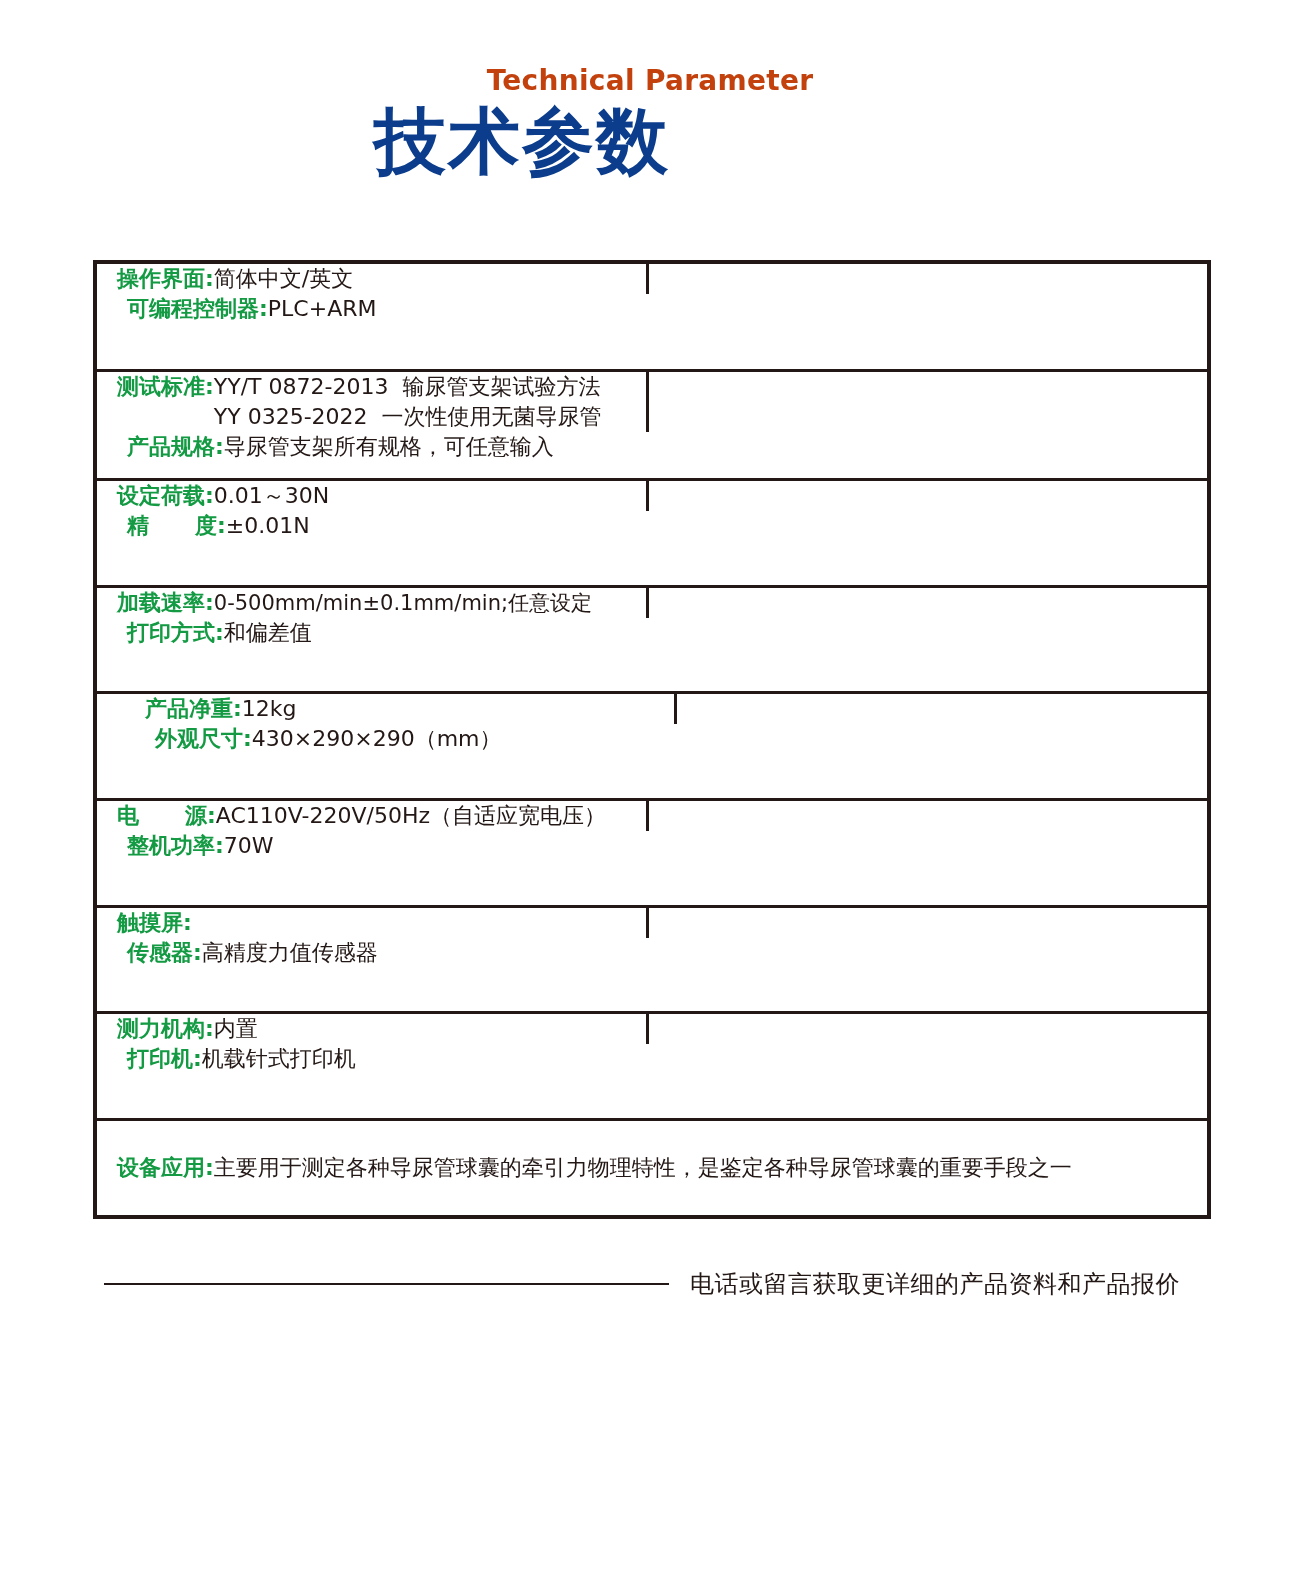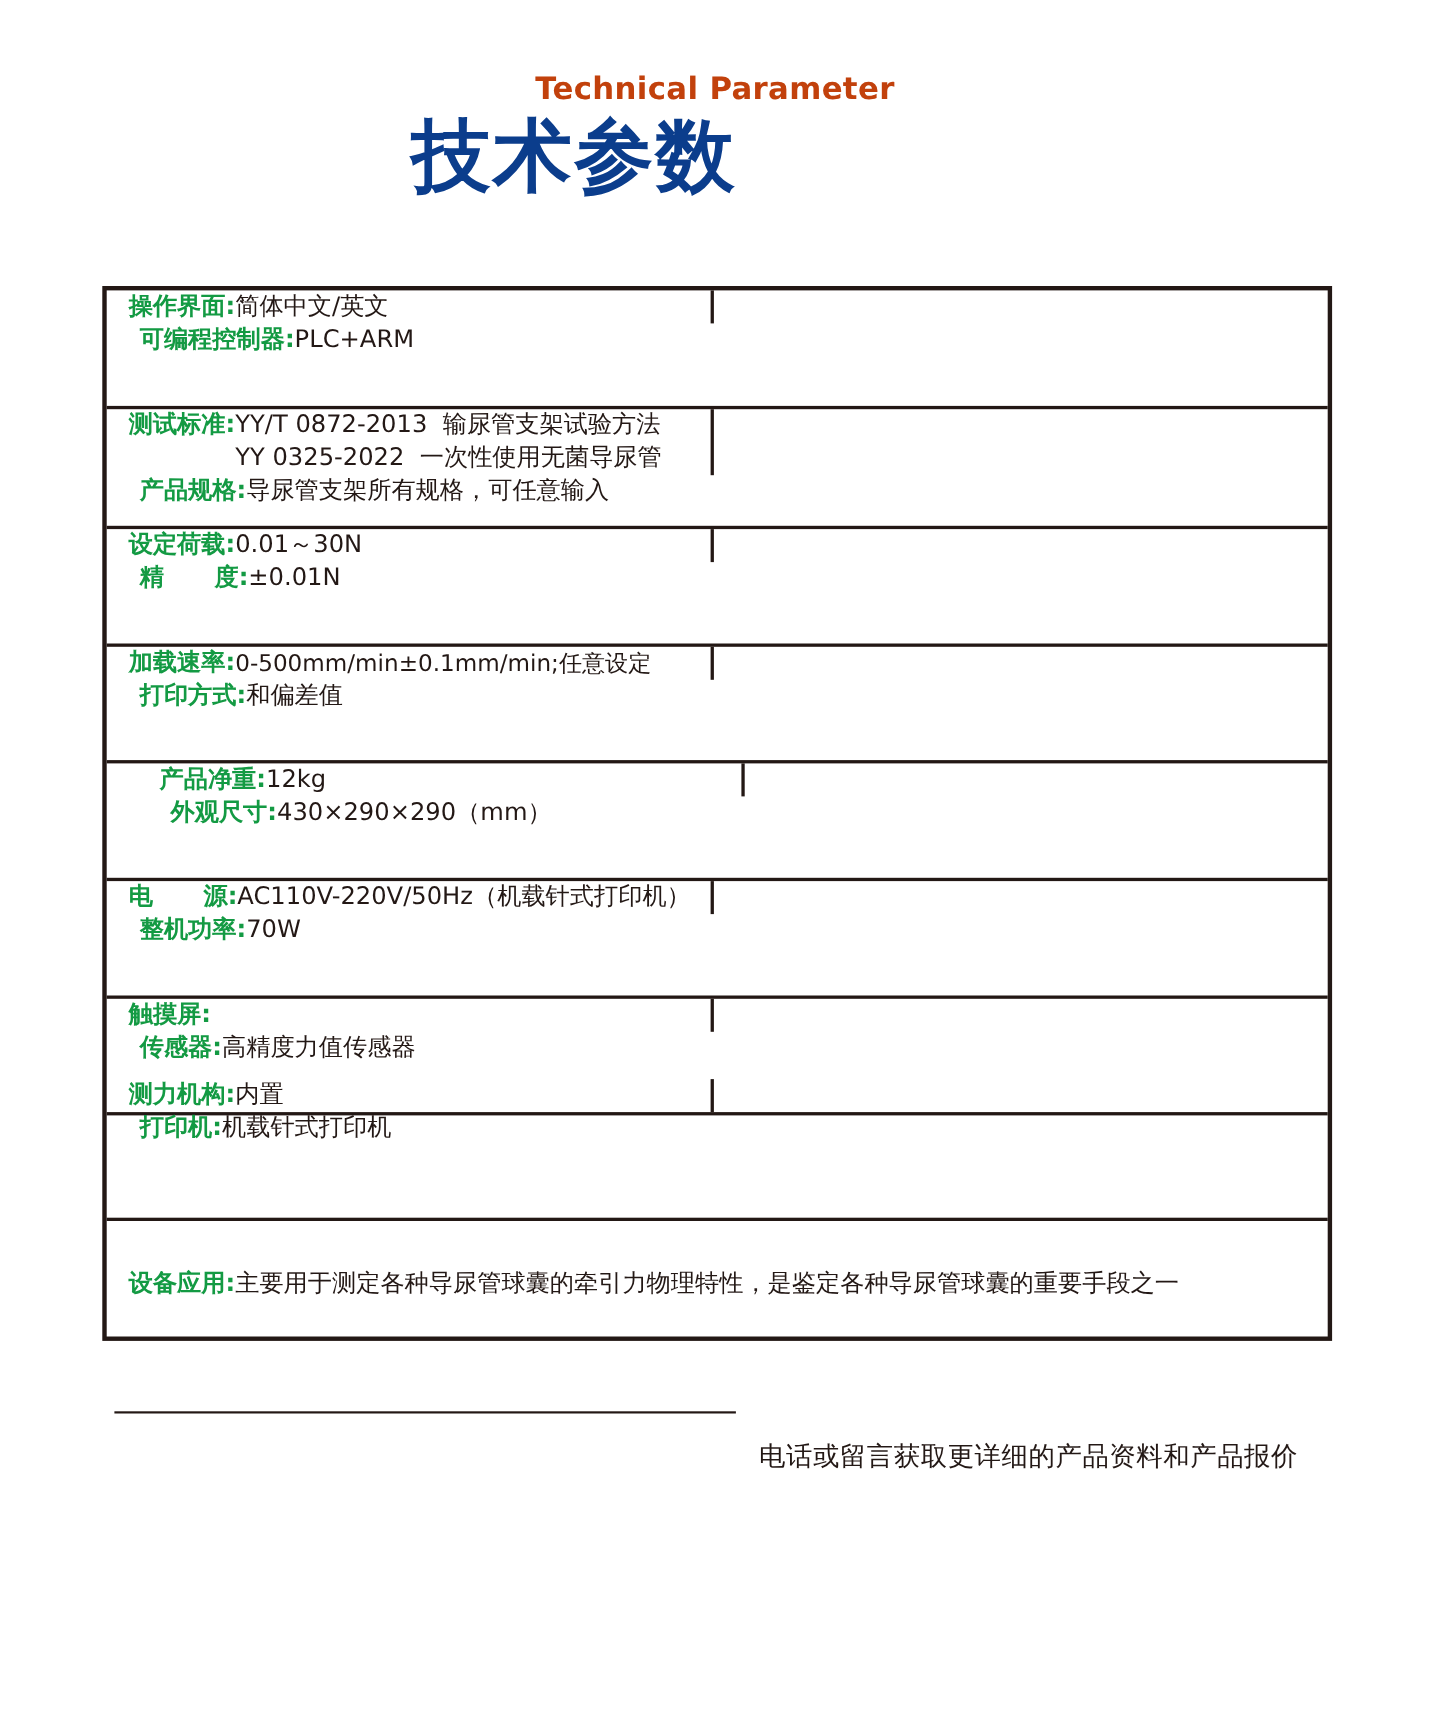--- a/index.html
+++ b/index.html
@@ -102,21 +102,21 @@
       position: absolute;
       left: 104px;
       top: 1283px;
       width: 565px;
       height: 2px;
       background: #231815;
     }
     .footer-text {
       position: absolute;
       left: 690px;
-      top: 1308px;
+      top: 1268px;
       font-size: 24px;
       color: #231815;
       white-space: nowrap;
       letter-spacing: 0.5px;
     }
   </style>
 </head>
 <body>
 
 <div class="subtitle">Technical Parameter</div>
@@ -218,21 +218,21 @@
           </span>
       </div>
     </div>
   </div>
 
   <div class="row bordered" style="top:537px; height:107px;">
     <div class="cell left">
       <div class="cell-inner">
         <span class="label">电      源:</span>
         <span class="value-lines">
-            <span class="value">AC110V-220V/50Hz（机载针式打印机）</span>
+            <span class="value">AC110V-220V/50Hz（自适应宽电压）</span>
           </span>
       </div>
     </div>
     <div class="cell right">
       <div class="cell-inner">
         <span class="label">整机功率:</span>
         <span class="value-lines">
             <span class="value">70W</span>
           </span>
       </div>
@@ -248,21 +248,21 @@
     <div class="cell right">
       <div class="cell-inner">
         <span class="label">传感器:</span>
         <span class="value-lines">
             <span class="value">高精度力值传感器</span>
           </span>
       </div>
     </div>
   </div>
 
-  <div class="row bordered" style="top:717px; height:129px;">
+  <div class="row bordered" style="top:750px; height:107px;">
     <div class="cell left">
       <div class="cell-inner">
         <span class="label">测力机构:</span>
         <span class="value-lines">
             <span class="value">内置</span>
           </span>
       </div>
     </div>
     <div class="cell right">
       <div class="cell-inner">

